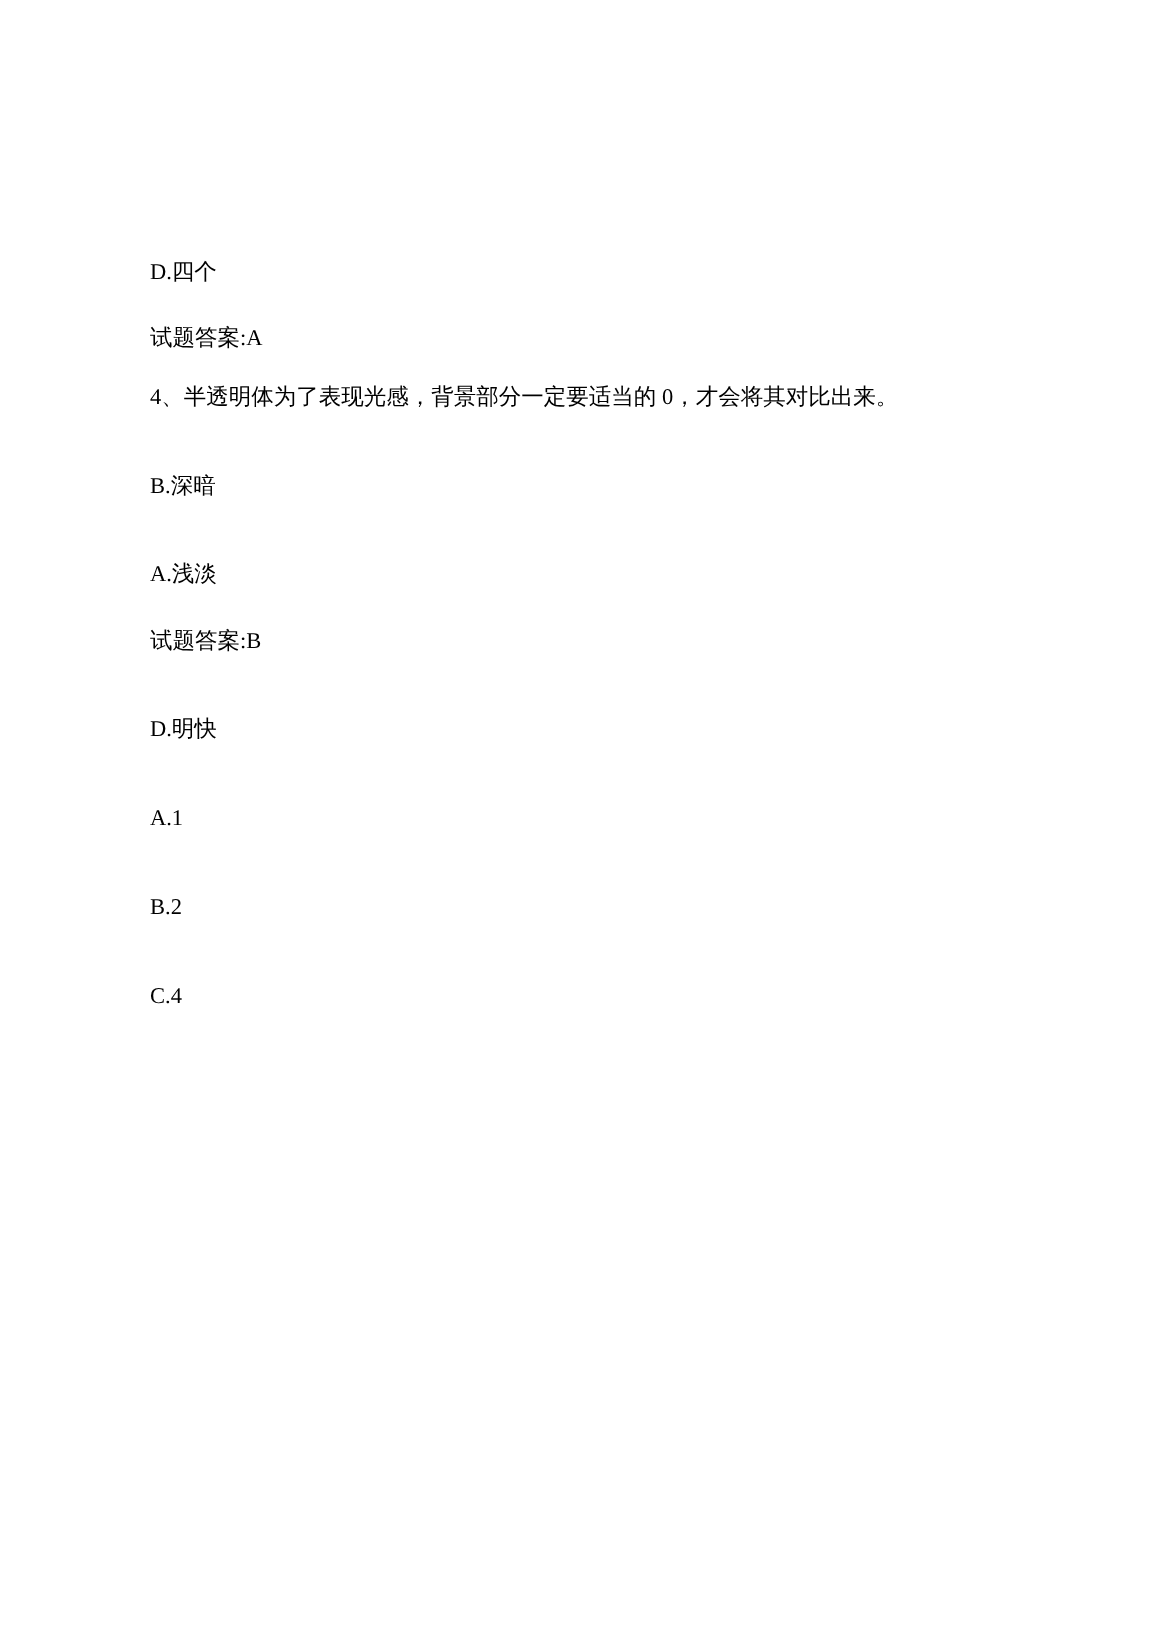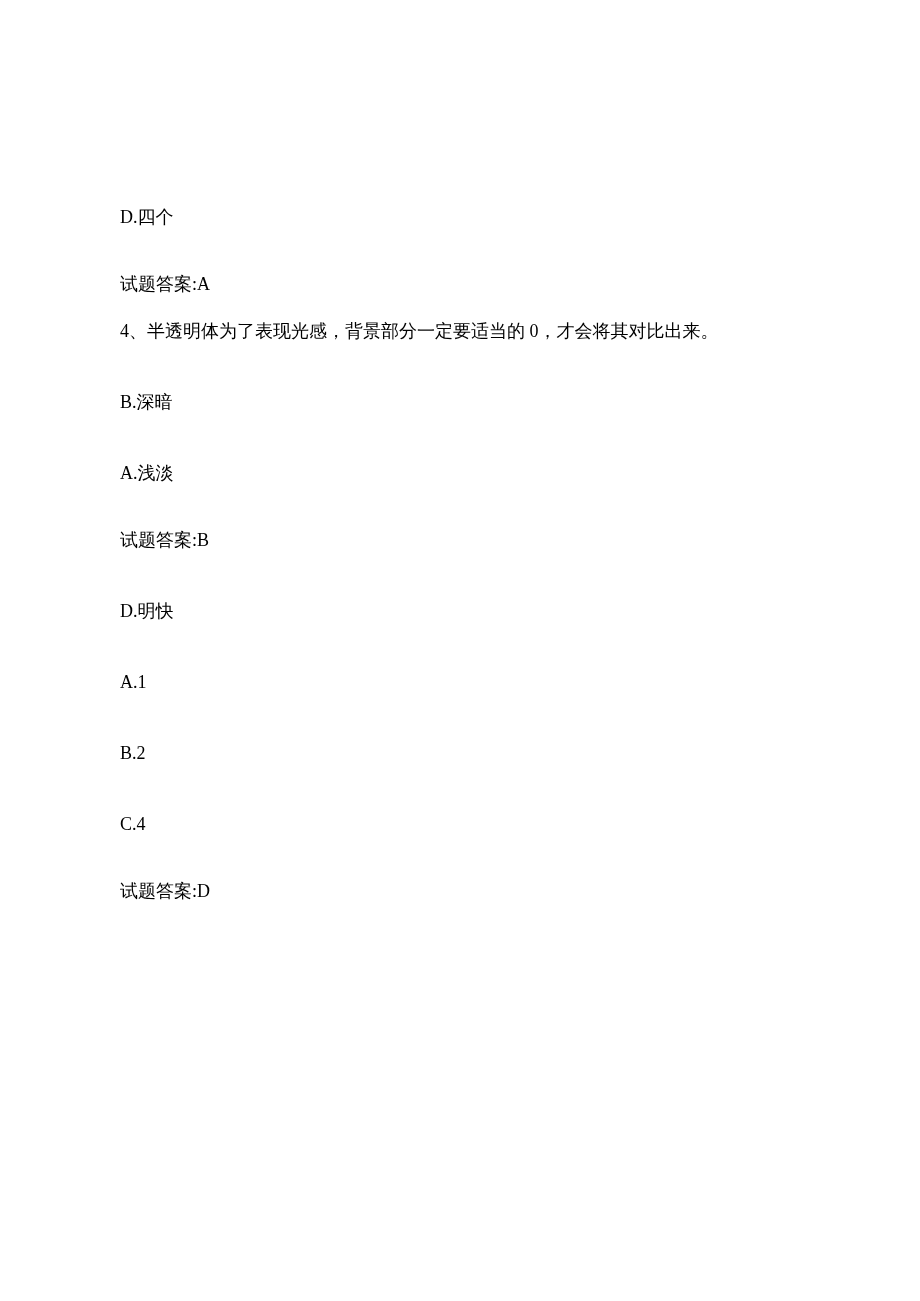--- a/index.html
+++ b/index.html
@@ -18,21 +18,21 @@
     font-size: 18px;
     line-height: 1.5;
   }
   .line {
     margin: 0;
   }
   .gap-option {
     margin-top: 44px;
   }
   .gap-section {
-    margin-top: 40px;
+    margin-top: 26px;
   }
   .gap-question {
     margin-top: 20px;
   }
 </style>
 </head>
 <body>
 
 <div class="page">
 
@@ -42,15 +42,14 @@
 
   <p class="line gap-question">4、半透明体为了表现光感，背景部分一定要适当的 0，才会将其对比出来。</p>
   <p class="line gap-option">B.深暗</p>
   <p class="line gap-option">A.浅淡</p>
   <p class="line gap-section">试题答案:B</p>
   <p class="line gap-option">D.明快</p>
 
   <p class="line gap-option">A.1</p>
   <p class="line gap-option">B.2</p>
   <p class="line gap-option">C.4</p>
-  <p class="line gap-section">试题答案:D</p>
 
 </div>
 
 </body></html>

